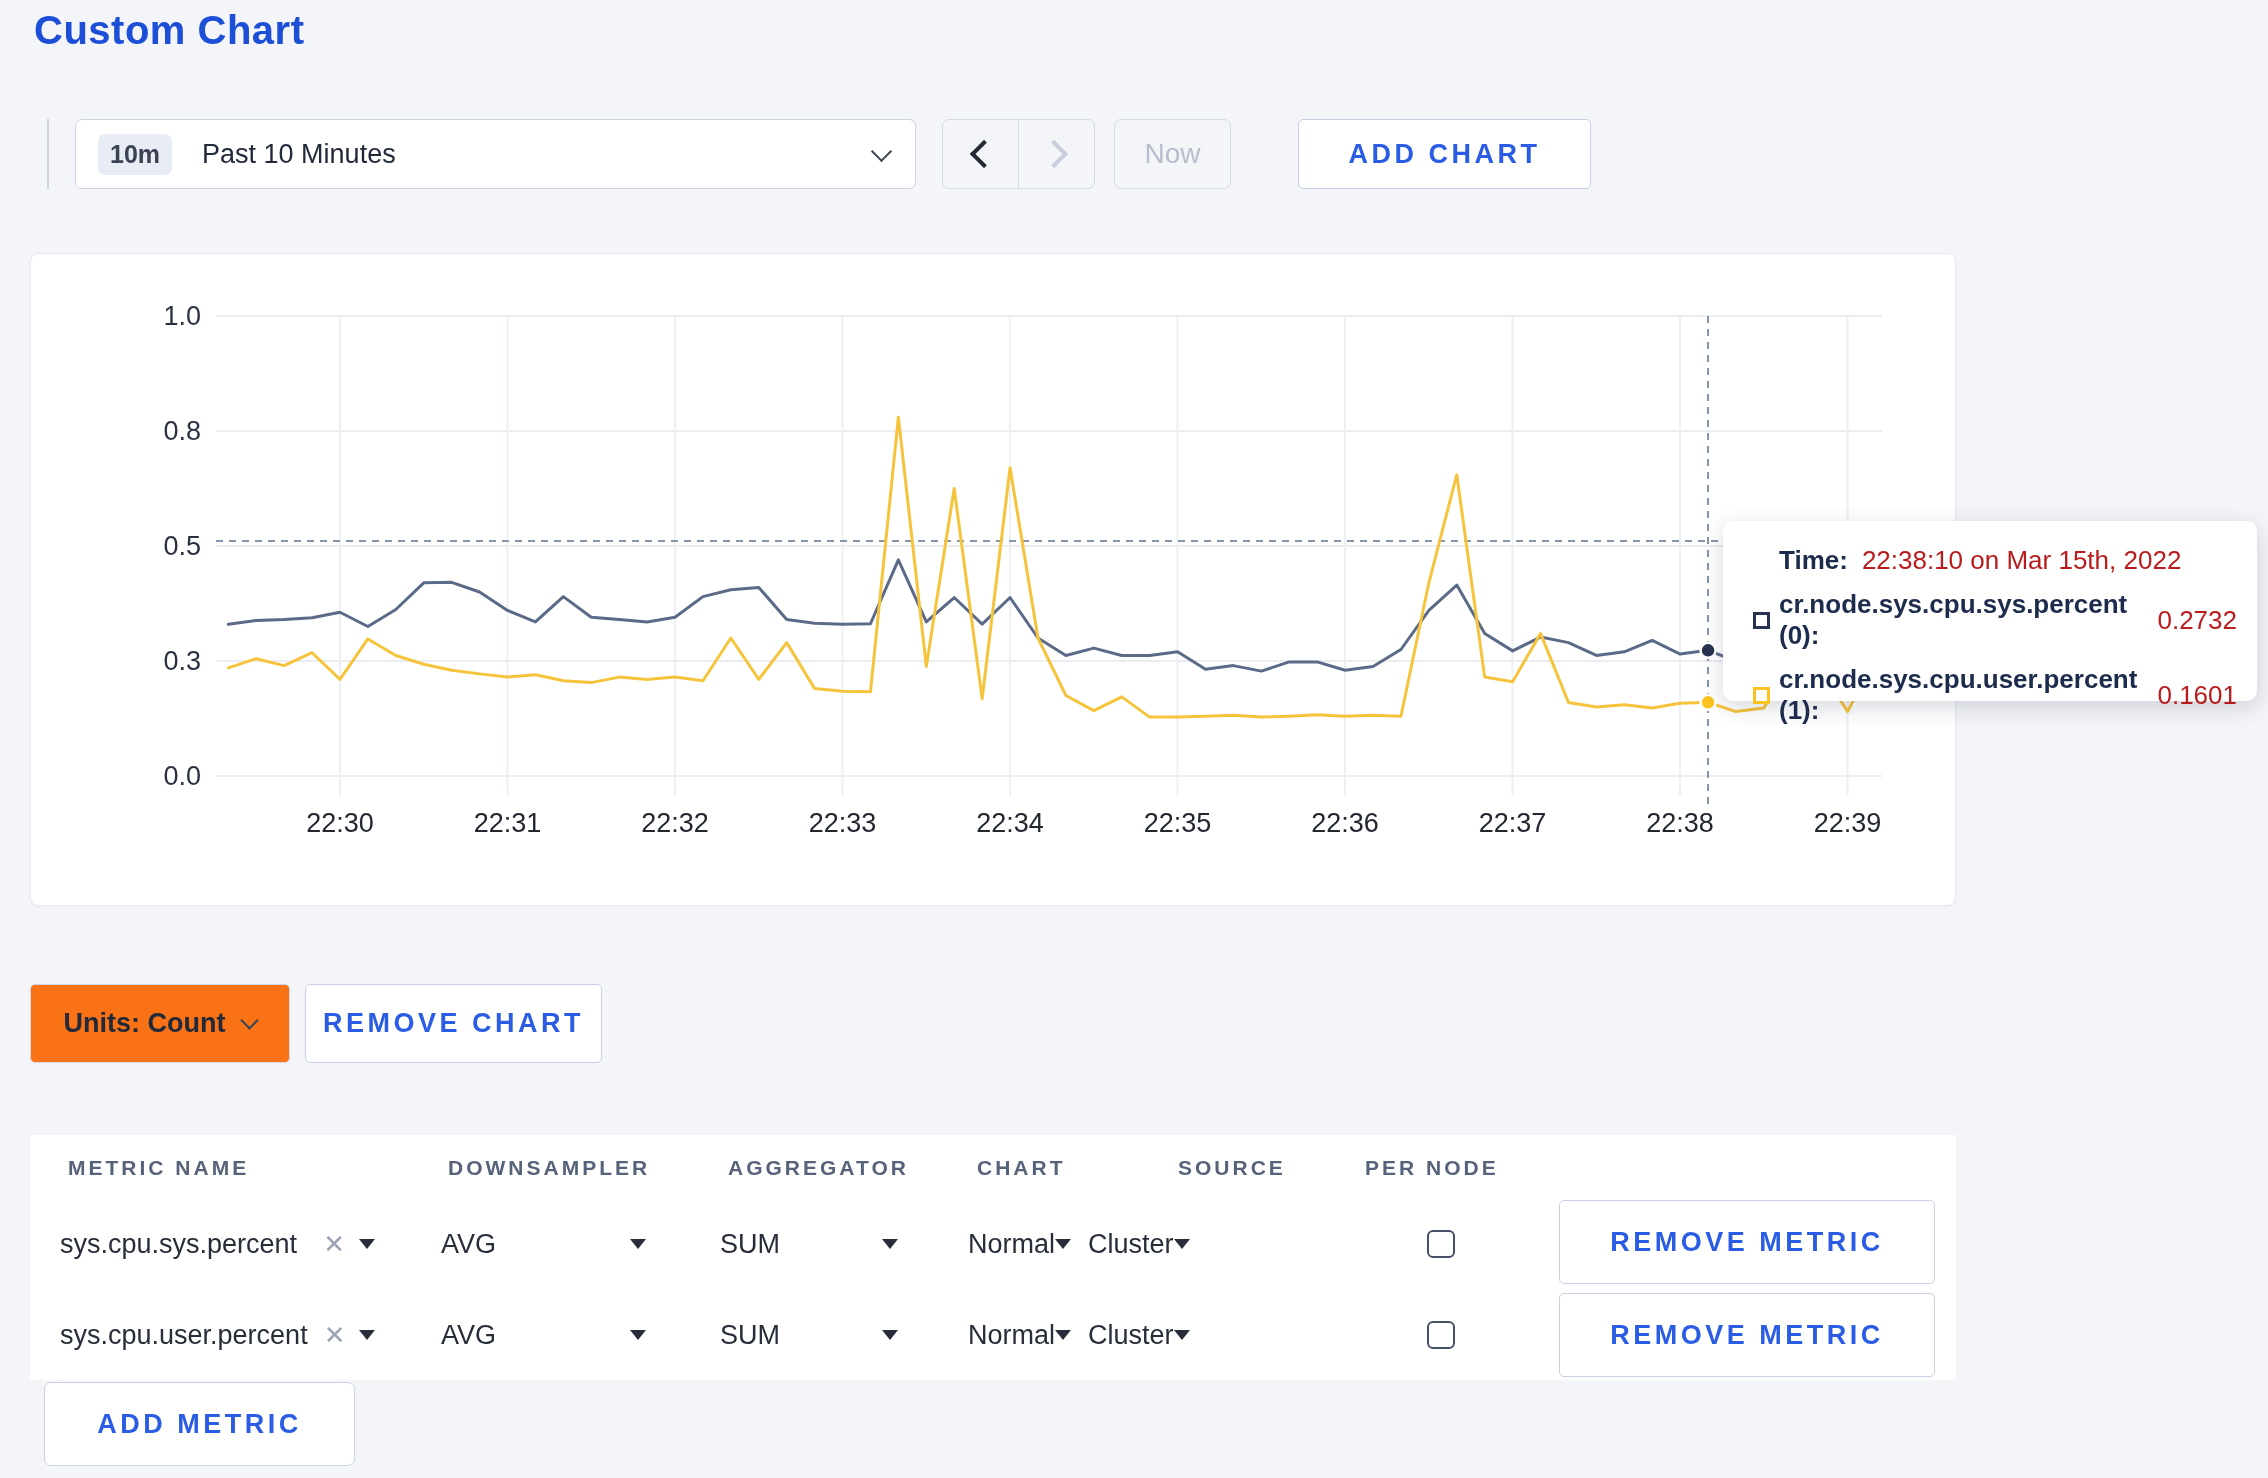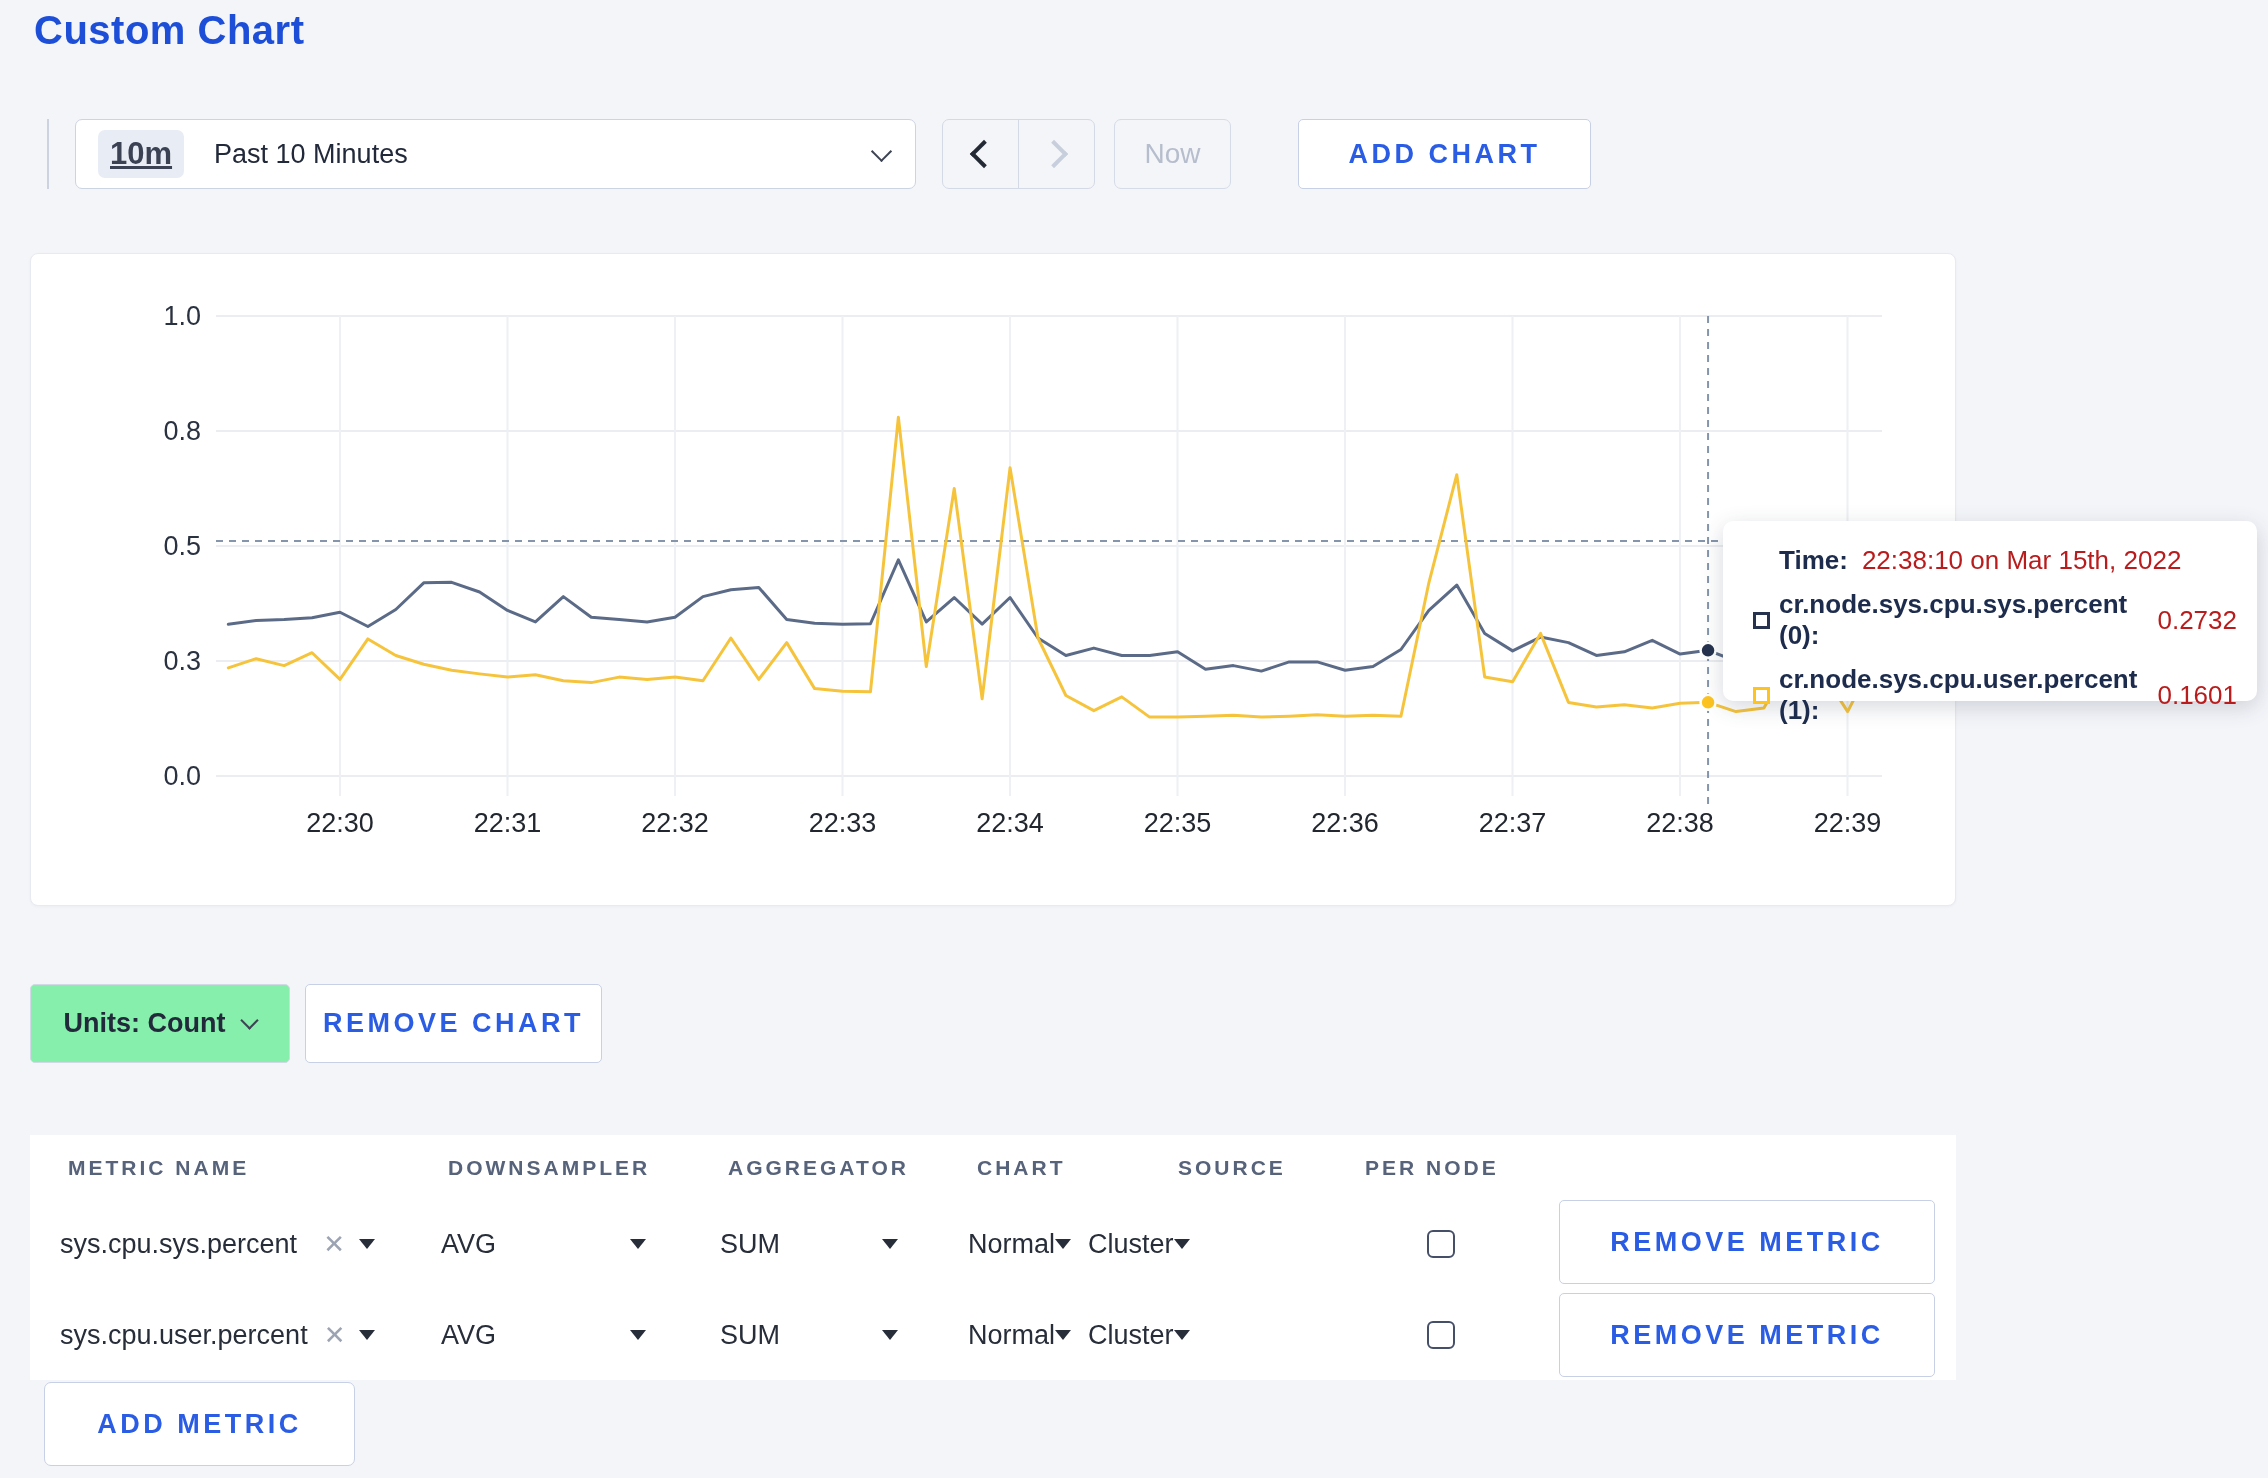--- a/index.html
+++ b/index.html
@@ -15,22 +15,22 @@
     left:34px;top:8px;font-size:40px;font-weight:bold;color:#1d4ed8;letter-spacing:.5px;
   }
   
   .tb-divider{left:47px;top:119px;width:2px;height:70px;background:#ccd2df;}
   .time-select{
     left:75px;top:119px;width:841px;height:70px;background:#fff;border:1.5px solid #ccd3e1;
     border-radius:7px;display:flex;align-items:center;box-sizing:border-box;padding:0 26px 0 22px;
     cursor:pointer;
   }
   .time-badge{
-    background:#e8ecf4;color:#3b4254;font-weight:bold;font-size:31px;border-radius:7px;
-    padding:6px 12px;margin-right:30px;text-decoration:underline;
+    background:#e8ecf4;color:#3b4254;font-weight:bold;font-size:25px;border-radius:7px;
+    padding:6px 12px;margin-right:30px;
   }
   .time-label{font-size:27px;color:#22293a;flex:1;}
   .chev{display:inline-block;border-style:solid;border-color:#3c4352;border-width:0 2.5px 2.5px 0;
     width:13px;height:13px;transform:rotate(45deg);margin-top:-6px;}
   .pager{
     left:942px;top:119px;width:153px;height:70px;border:1.5px solid #d3d9e5;border-radius:7px;
     display:flex;box-sizing:border-box;background:transparent;
   }
   .pager .half{flex:1;display:flex;align-items:center;justify-content:center;cursor:pointer;}
   .pager .half+.half{border-left:1.5px solid #d3d9e5;}
@@ -63,21 +63,21 @@
     box-shadow:0 6px 22px rgba(50,60,85,.20);box-sizing:border-box;
     padding:24px 20px 0 56px;font-size:26px;color:#1d2c4c;z-index:5;
   }
   .tt-row{display:flex;align-items:center;margin-bottom:13px;}
   .tt-label{font-weight:bold;color:#1d2c4c;}
   .tt-value{margin-left:14px;color:#b91c1c;}
   .swatch{width:17px;height:17px;box-sizing:border-box;border:3.5px solid #26324e;background:#fff;
     margin-left:-26px;margin-right:9px;flex:none;}
   
   .units-btn{
-    left:30px;top:984px;width:260px;height:79px;background:#86efac;border:1.5px solid #d2d8e5;
+    left:30px;top:984px;width:260px;height:79px;background:#f97316;border:1.5px solid #d2d8e5;
     border-radius:5px;display:flex;align-items:center;justify-content:center;gap:18px;
     font-size:27px;font-weight:bold;color:#22293a;box-sizing:border-box;cursor:pointer;
   }
   .units-btn .chev{width:11px;height:11px;border-width:0 2.5px 2.5px 0;}
   .remove-chart{left:305px;top:984px;width:297px;height:79px;}
   
   .table-bg{left:30px;top:1135px;width:1926px;height:245px;background:#fff;}
   .th{position:absolute;top:1156px;font-size:21px;font-weight:bold;letter-spacing:3px;color:#57637a;}
   .row-cell{position:absolute;height:54px;display:flex;align-items:center;font-size:27px;color:#272d39;}
   .sel{justify-content:space-between;cursor:pointer;}

